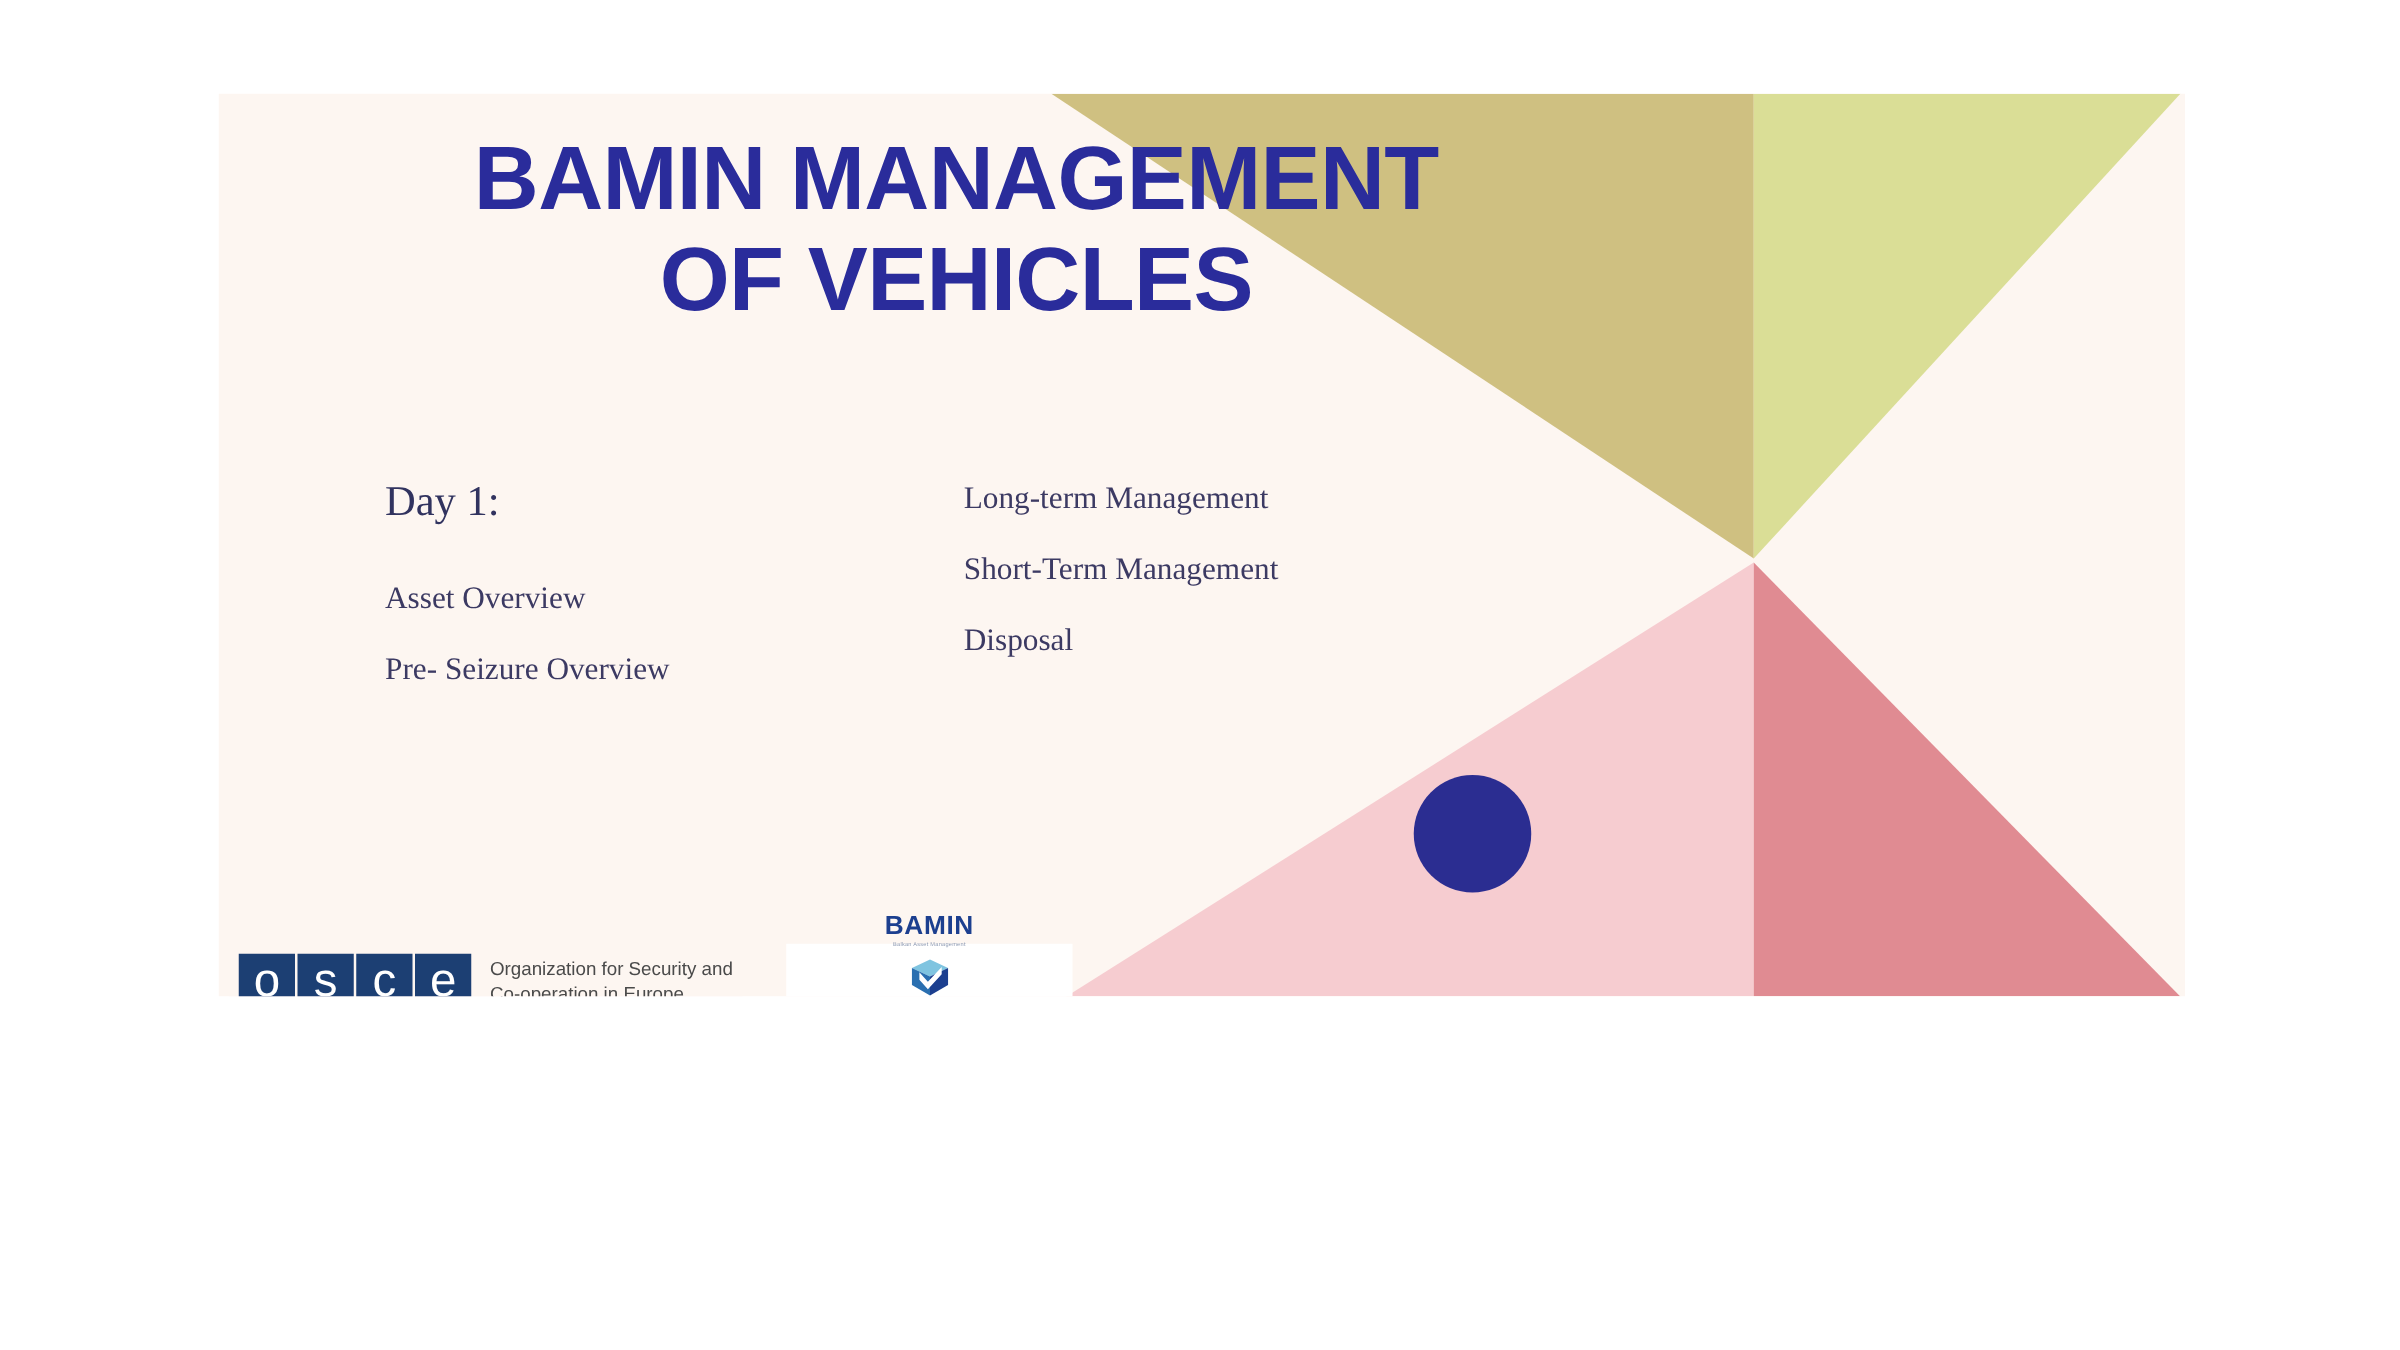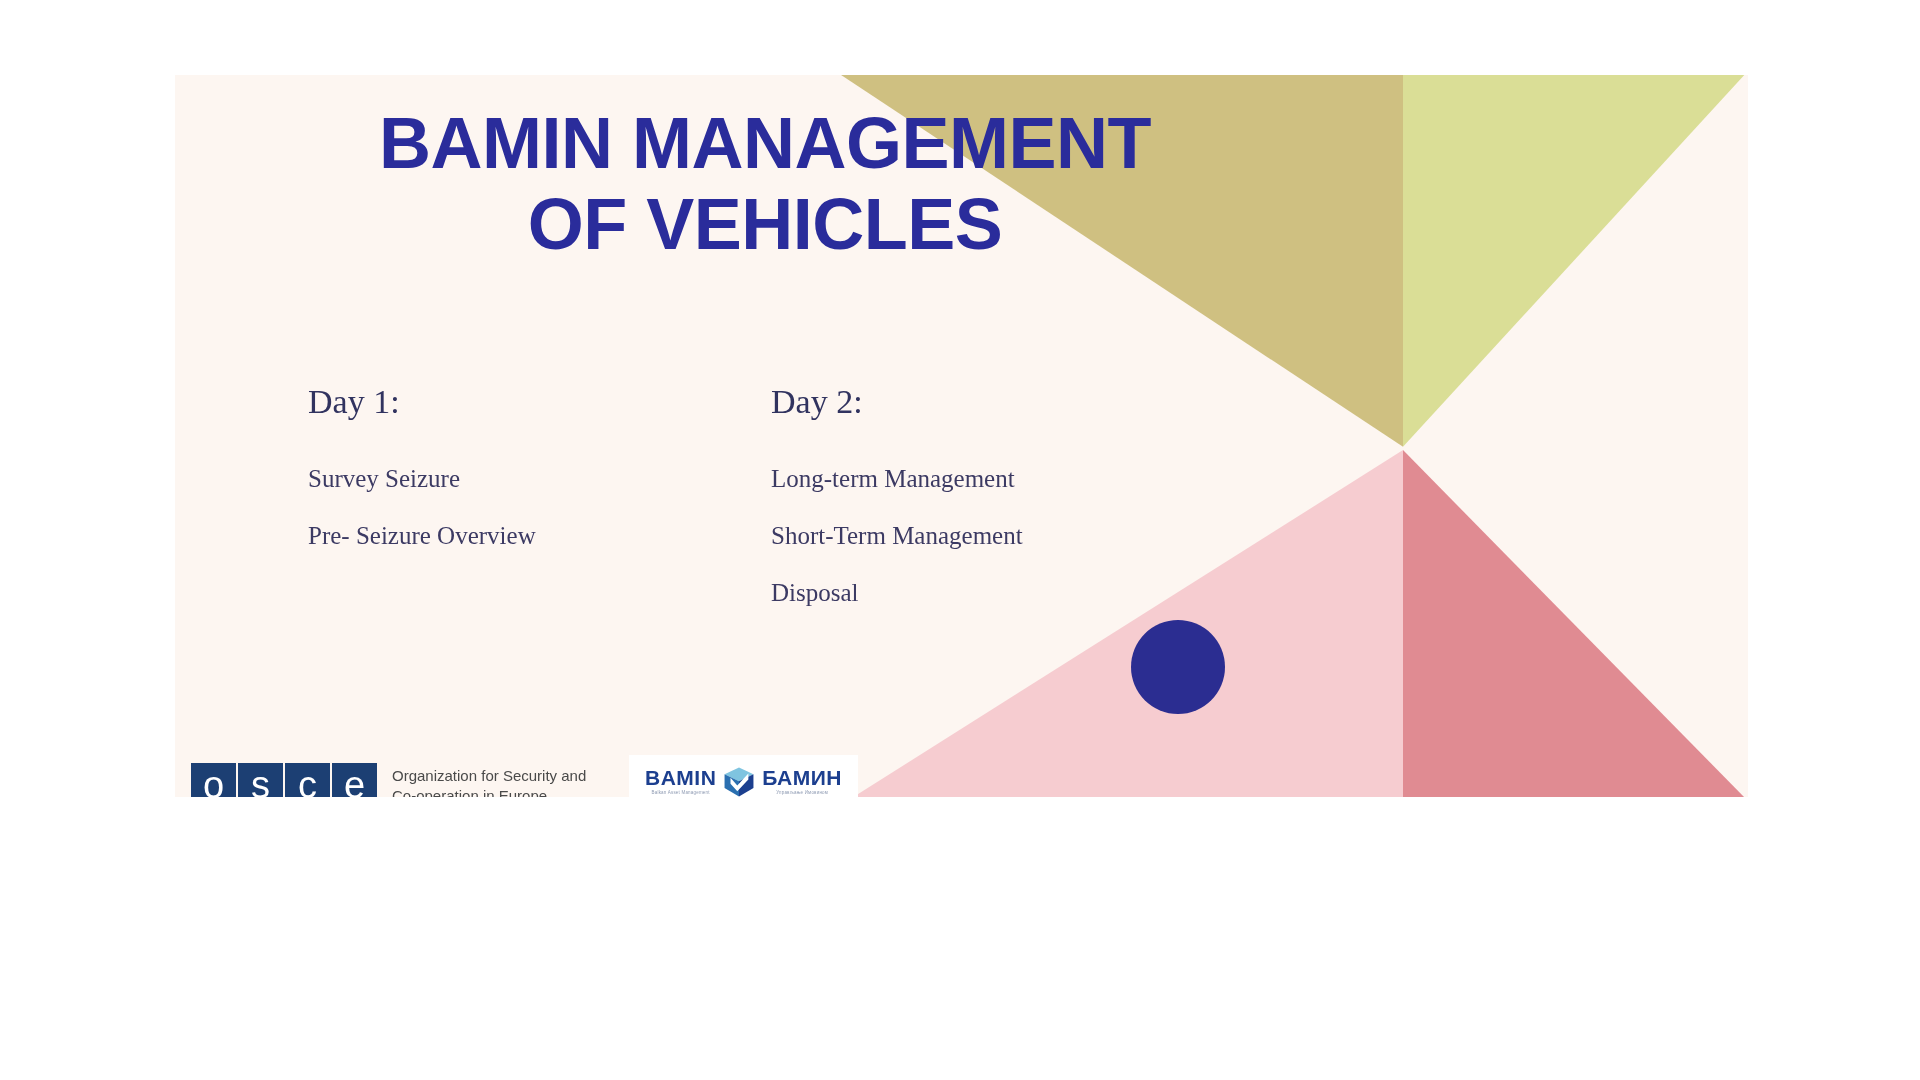--- a/index.html
+++ b/index.html
@@ -149,20 +149,21 @@
     background: #ffffff;
     display: flex;
     align-items: center;
     justify-content: center;
     z-index: 5;
   }
   .bamin-inner {
     display: flex;
     align-items: center;
     gap: 6px;
+    flex-direction: column;
   }
   .bamin-word {
     display: flex;
     flex-direction: column;
     align-items: center;
   }
   .bamin-word .main {
     font-family: "Liberation Sans", sans-serif;
     font-weight: bold;
     font-size: 21px;
@@ -207,26 +208,25 @@
   <div class="title-block">
     <h1 class="slide-title nosel">BAMIN MANAGEMENT
 OF VEHICLES</h1>
   </div>
 
 
   <div class="agenda-columns">
 
     <div class="agenda-col">
       <div class="day-label">Day 1:</div>
-      <div class="agenda-item">Survey Seizure</div>
+      <div class="agenda-item">Asset Overview</div>
       <div class="agenda-item">Pre- Seizure Overview</div>
     </div>
 
     <div class="agenda-col">
-      <div class="day-label">Day 2:</div>
       <div class="agenda-item">Long-term Management</div>
       <div class="agenda-item">Short-Term Management</div>
       <div class="agenda-item">Disposal</div>
     </div>
 
   </div>
 
   <div class="osce-logo">
     <div class="osce-squares">
       <div class="osce-sq nosel">o</div>

